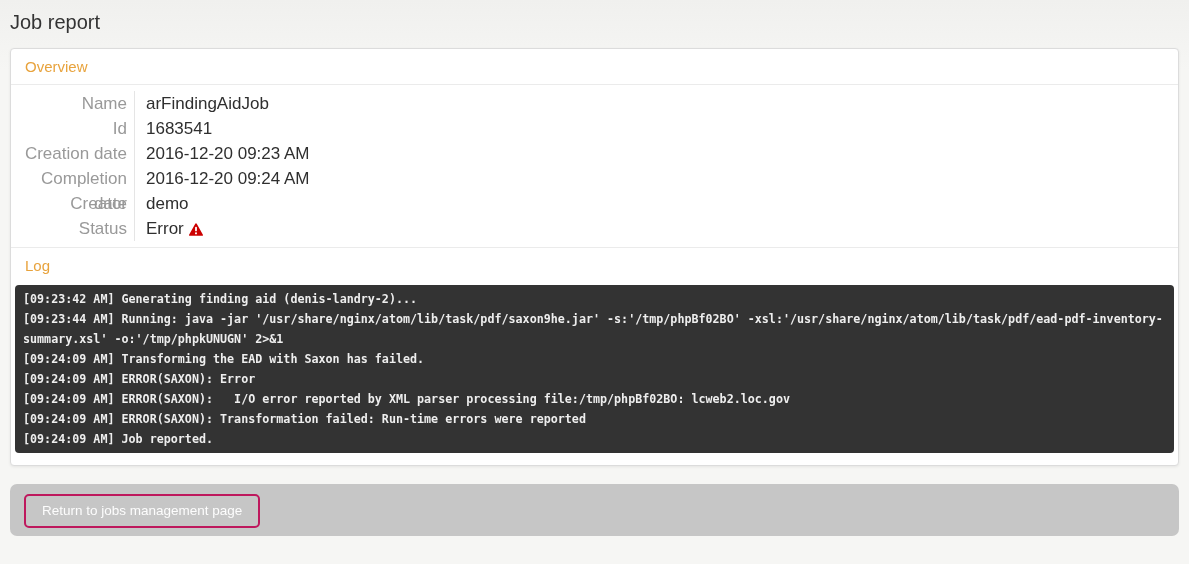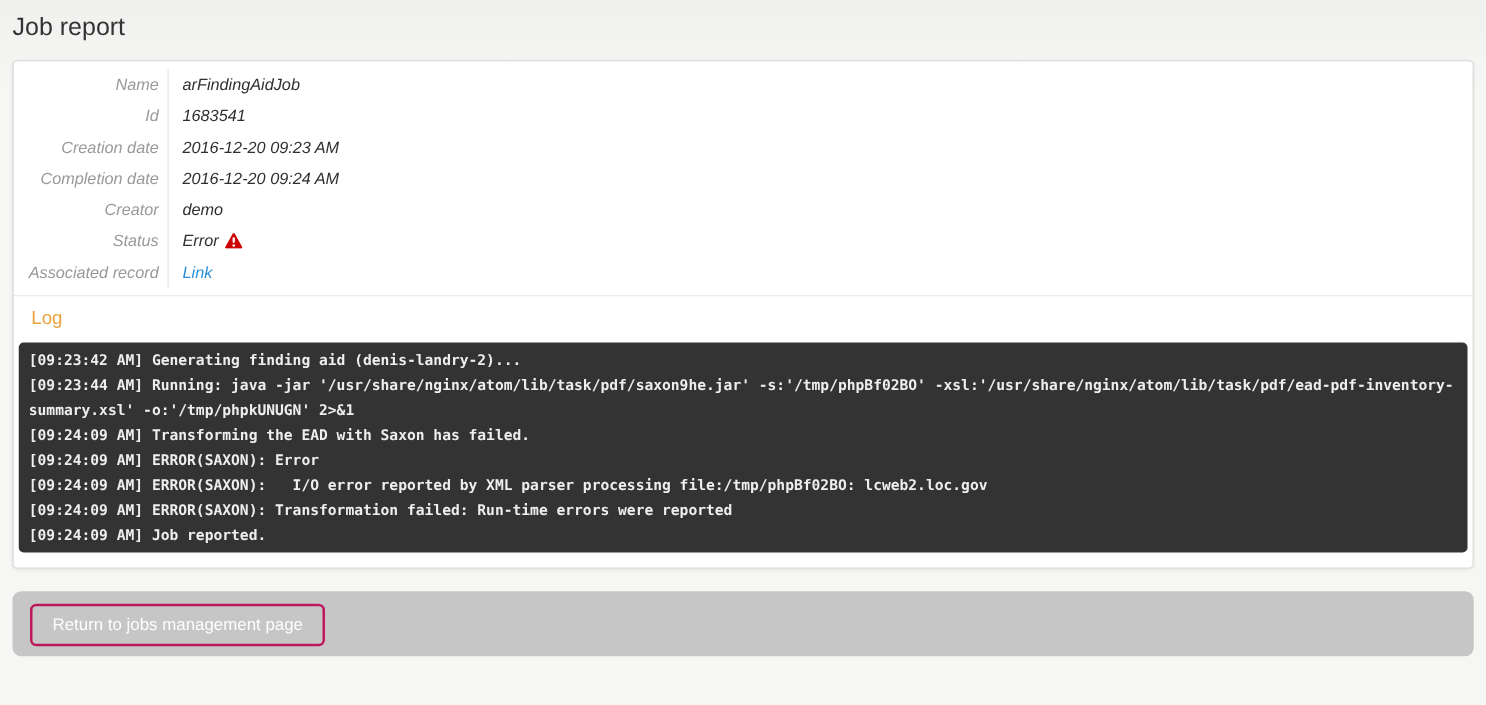--- a/index.html
+++ b/index.html
@@ -25,21 +25,21 @@
   }
   .panel-heading {
     color: #e8a33d;
     font-size: 15px;
     padding: 9px 14px;
     line-height: 17px;
   }
   .panel-heading.bordered { border-bottom: 1px solid #ebebeb; }
   .divider { border-top: 1px solid #ebebeb; }
   .meta-table { padding: 6px 0; }
-  .meta-row { display: flex; height: 25px; line-height: 25px; font-size: 13px; font-style: italic; }
+  .meta-row { display: flex; height: 25px; line-height: 25px; font-size: 17px; }
   .meta-label {
     width: 124px;
     text-align: right;
     color: #999999;
     padding-right: 7px;
     border-right: 1px solid #e5e5e5;
     flex-shrink: 0;
   }
   .meta-value { padding-left: 11px; color: #2f2f2f; }
   .meta-value a { color: #2a90d9; text-decoration: none; }
@@ -78,20 +78,21 @@
 </style>
 </head>
 <body>
 
 <div class="page">
 
   <h1 class="page-title">Job report</h1>
 
   <div class="panel">
 
+    <div class="panel-heading bordered">Overview</div>
 
     <div class="meta-table">
       <div class="meta-row">
         <div class="meta-label">Name</div>
         <div class="meta-value">arFindingAidJob</div>
       </div>
       <div class="meta-row">
         <div class="meta-label">Id</div>
         <div class="meta-value">1683541</div>
       </div>
@@ -110,26 +111,20 @@
       <div class="meta-row">
         <div class="meta-label">Status</div>
         <div class="meta-value">
           <span>Error</span><span class="warning-icon"><svg width="14" height="13" viewBox="0 0 24 22">
                 <path d="M10.7 1.2 L0.4 19.6 a1.5 1.5 0 0 0 1.3 2.2 h20.6 a1.5 1.5 0 0 0 1.3 -2.2 L13.3 1.2 a1.5 1.5 0 0 0 -2.6 0 Z" fill="#cc0000"></path>
                 <rect x="10.45" y="6.2" width="3.1" height="8" rx="1.5" fill="#ffffff"></rect>
                 <circle cx="12" cy="17.6" r="1.8" fill="#ffffff"></circle>
               </svg></span>
         </div>
       </div>
-      <div class="meta-row">
-        <div class="meta-label">Associated record</div>
-        <div class="meta-value">
-          <a href="#">Link</a>
-        </div>
-      </div>
     </div>
 
     <div class="divider"></div>
 
     <div class="panel-heading">Log</div>
 
     <div class="log-box">
       <div class="log-line">[09:23:42 AM] Generating finding aid (denis-landry-2)...</div>
       <div class="log-line">[09:23:44 AM] Running: java -jar '/usr/share/nginx/atom/lib/task/pdf/saxon9he.jar' -s:'/tmp/phpBf02BO' -xsl:'/usr/share/nginx/atom/lib/task/pdf/ead-pdf-inventory-summary.xsl' -o:'/tmp/phpkUNUGN' 2&gt;&amp;1</div>
       <div class="log-line">[09:24:09 AM] Transforming the EAD with Saxon has failed.</div>

